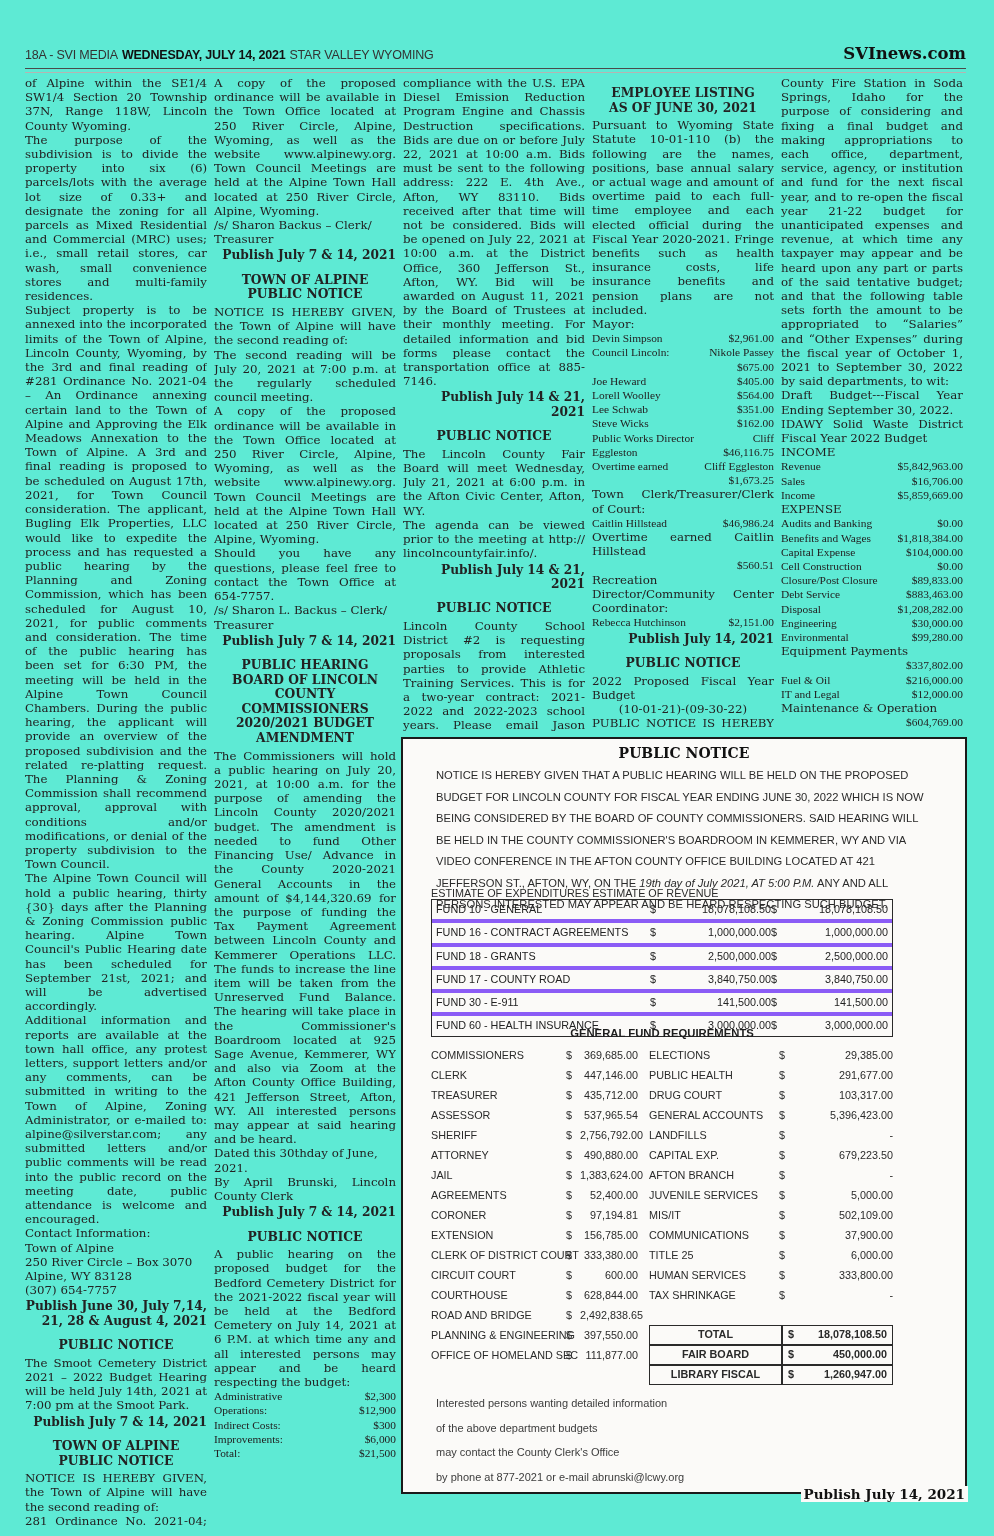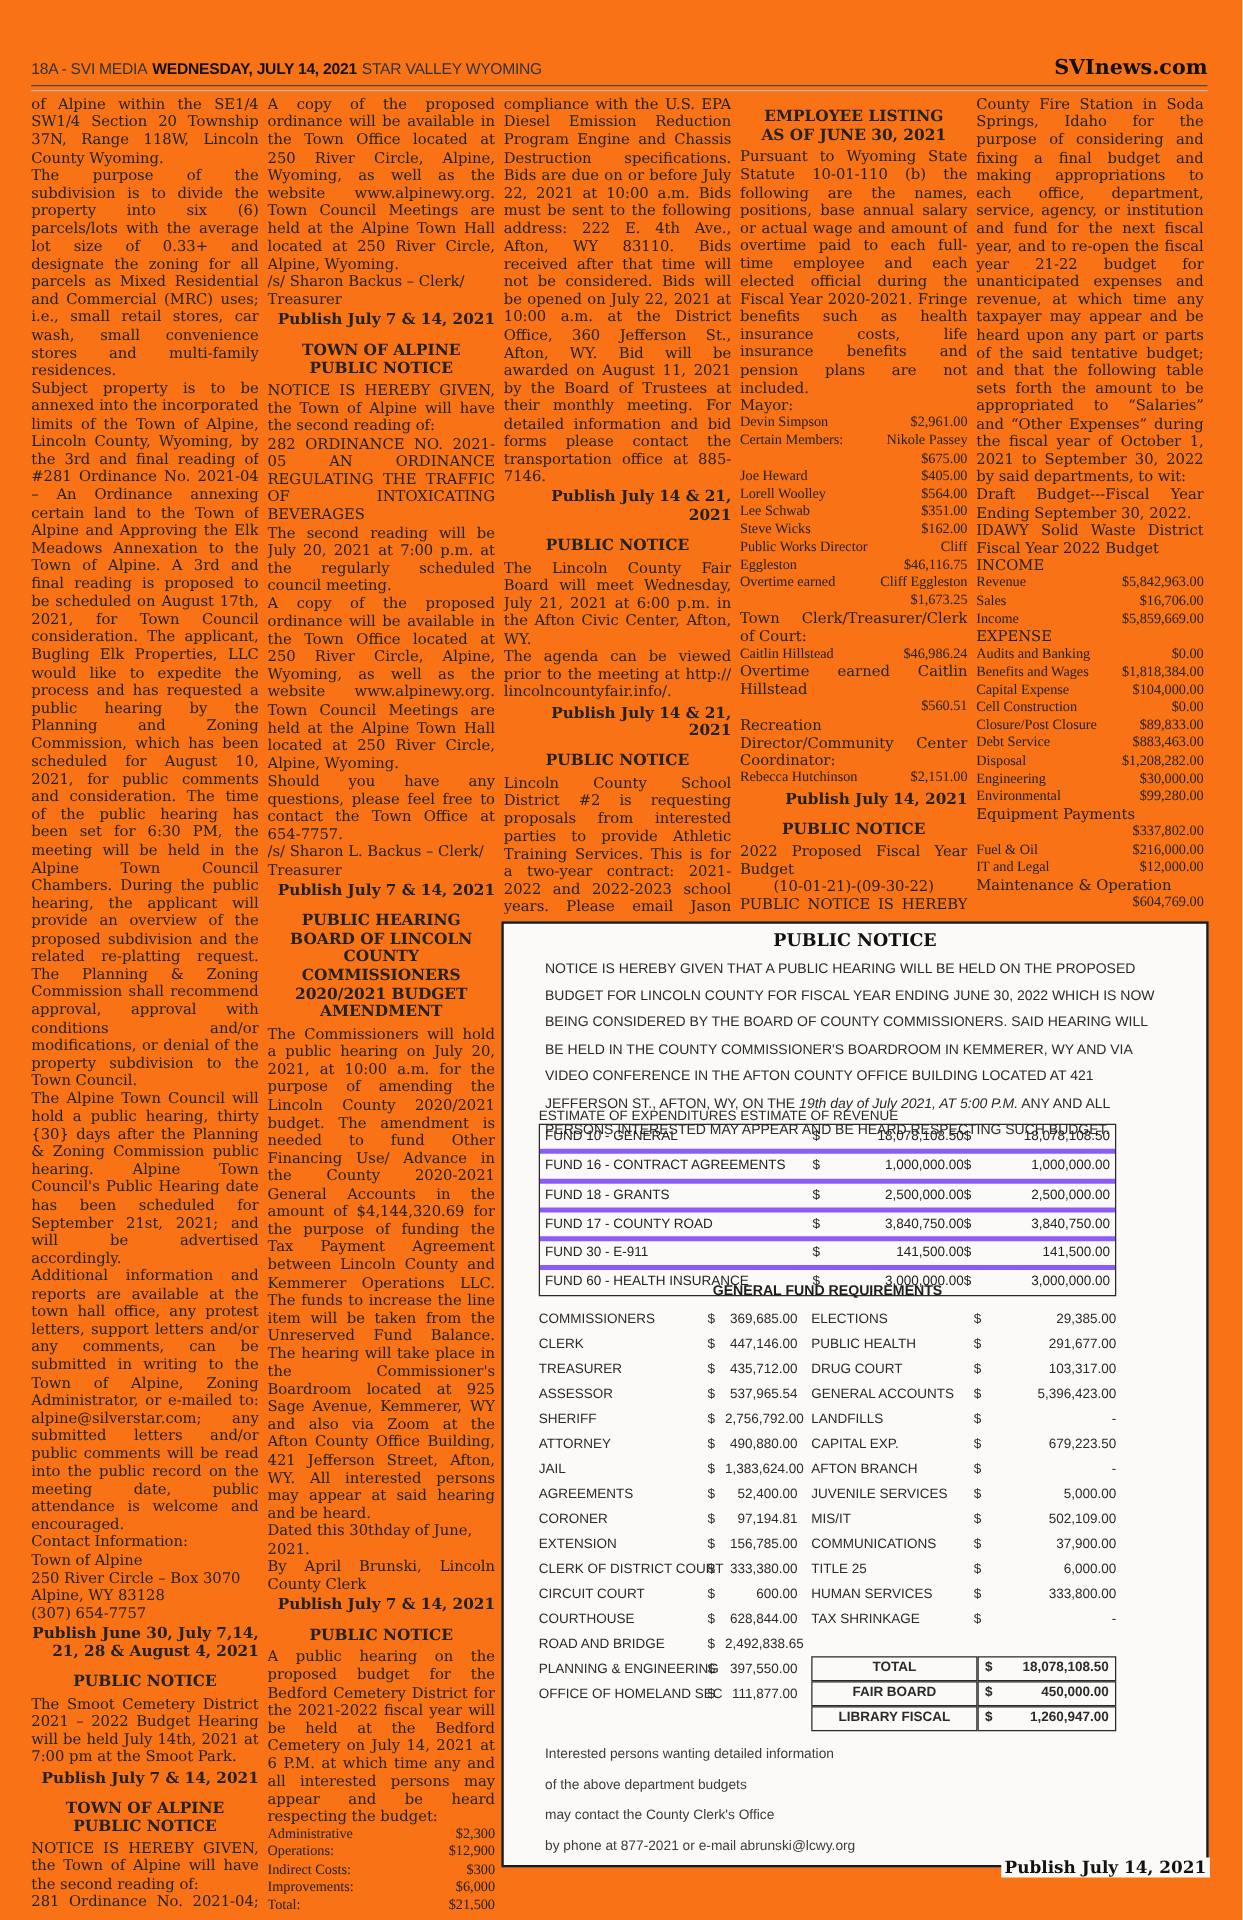--- a/index.html
+++ b/index.html
@@ -1,16 +1,16 @@
 <!DOCTYPE html>
 <html><head>
 <meta charset="utf-8">
 <style>
   html,body{margin:0;padding:0;background:#fbfaf8;}
-  .page{position:relative;width:994px;height:1536px;background:#f97316;color:#222;
+  .page{position:relative;width:994px;height:1536px;background:#5eead4;color:#222;
         font-family:"DejaVu Serif","Liberation Serif",serif;overflow:hidden;}
   
   .masthead{position:absolute;left:25px;right:28px;top:44px;height:22px;
             display:flex;justify-content:space-between;align-items:baseline;}
   .mh-left{font-family:"Liberation Sans",sans-serif;font-size:12.5px;letter-spacing:-0.2px;color:#333;}
   .mh-left b{color:#111;margin:0 4px;}
   .mh-site{font-family:"DejaVu Serif",serif;font-weight:bold;font-size:16.5px;color:#111;}
   .rule{position:absolute;left:25px;right:28px;top:68px;height:3px;
         border-top:1.5px solid #4a4a4a;border-bottom:1px solid #b5b5b2;}
   
@@ -86,21 +86,20 @@
       <div class="h">TOWN OF ALPINE<br>PUBLIC NOTICE</div>
       <div class="p">NOTICE IS HEREBY GIVEN, the Town of Alpine will have the second reading of:</div>
       <div class="p">281 Ordinance No. 2021-04; “An Ordinance Annexing Certain Land to the Town of Alpine and Approving the Elk Meadows Annexation to the Town of Alpine”. The second reading will be July 20, 2021 at 7:00 p.m. at the regularly scheduled council meeting.</div>
     </div>
   <div class="col" style="left:214px;height:1452px;">
       <div class="p">A copy of the proposed ordinance will be available in the Town Office located at 250 River Circle, Alpine, Wyoming, as well as the website www.alpinewy.org.  Town Council Meetings are held at the Alpine Town Hall located at 250 River Circle, Alpine, Wyoming.</div>
       <div class="p left">/s/ Sharon Backus – Clerk/ Treasurer</div>
       <div class="pub">Publish July 7 &amp; 14, 2021</div>
       <div class="h">TOWN OF ALPINE<br>PUBLIC NOTICE</div>
       <div class="p">NOTICE IS HEREBY GIVEN, the Town of Alpine will have the second reading of:</div>
-      <div class="p">282 ORDINANCE NO. 2021-05 AN ORDINANCE REGULATING THE TRAFFIC OF INTOXICATING BEVERAGES</div>
       <div class="p">The second reading will be July 20, 2021 at 7:00 p.m. at the regularly scheduled council meeting.</div>
       <div class="p">A copy of the proposed ordinance will be available in the Town Office located at 250 River Circle, Alpine, Wyoming, as well as the website www.alpinewy.org.  Town Council Meetings are held at the Alpine Town Hall located at 250 River Circle, Alpine, Wyoming.</div>
       <div class="p">Should you have any questions, please feel free to contact the Town Office at 654-7757.</div>
       <div class="p left">/s/ Sharon L. Backus – Clerk/ Treasurer</div>
       <div class="pub">Publish July 7 &amp; 14, 2021</div>
       <div class="h">PUBLIC HEARING<br>BOARD OF LINCOLN<br>COUNTY COMMISSIONERS<br>2020/2021 BUDGET<br>AMENDMENT</div>
       <div class="p">The Commissioners will hold a public hearing on July 20, 2021, at 10:00 a.m. for the purpose of amending the Lincoln County 2020/2021 budget. The amendment is needed to fund Other Financing Use/ Advance in the County 2020-2021 General Accounts in the amount of $4,144,320.69 for the purpose of funding the Tax Payment Agreement between Lincoln County and Kemmerer Operations LLC.  The funds to increase the line item will be taken from the Unreserved Fund Balance.  The hearing will take place in the Commissioner's Boardroom located at 925 Sage Avenue, Kemmerer, WY and also via Zoom at the Afton County Office Building, 421 Jefferson Street, Afton, WY.  All interested persons may appear at said hearing and be heard.</div>
       <div class="p left">Dated this 30thday of June, 2021.</div>
       <div class="p">By April Brunski, Lincoln County Clerk</div>
       <div class="pub">Publish July 7 &amp; 14, 2021</div>
@@ -139,21 +138,21 @@
     </div>
   <div class="col" style="left:592px;height:655px;">
       <div class="h">EMPLOYEE LISTING<br>AS OF JUNE 30, 2021</div>
       <div class="p">Pursuant to Wyoming State Statute 10-01-110 (b) the following are the names, positions, base annual salary or actual wage and amount of overtime paid to each full-time employee and each elected official during the Fiscal Year 2020-2021. Fringe benefits such as health insurance costs, life insurance benefits and pension plans are not included.</div>
       <div class="p left">Mayor:</div>
       <div class="kv">
         <span class="k">Devin Simpson</span>
         <span class="v">$2,961.00</span>
       </div>
       <div class="kv">
-        <span class="k">Certain Members:</span>
+        <span class="k">Council Lincoln:</span>
         <span class="v">Nikole Passey</span>
       </div>
       <div class="kv">
         <span class="k"></span>
         <span class="v">$675.00</span>
       </div>
       <div class="kv">
         <span class="k">Joe Heward</span>
         <span class="v">$405.00</span>
       </div>

